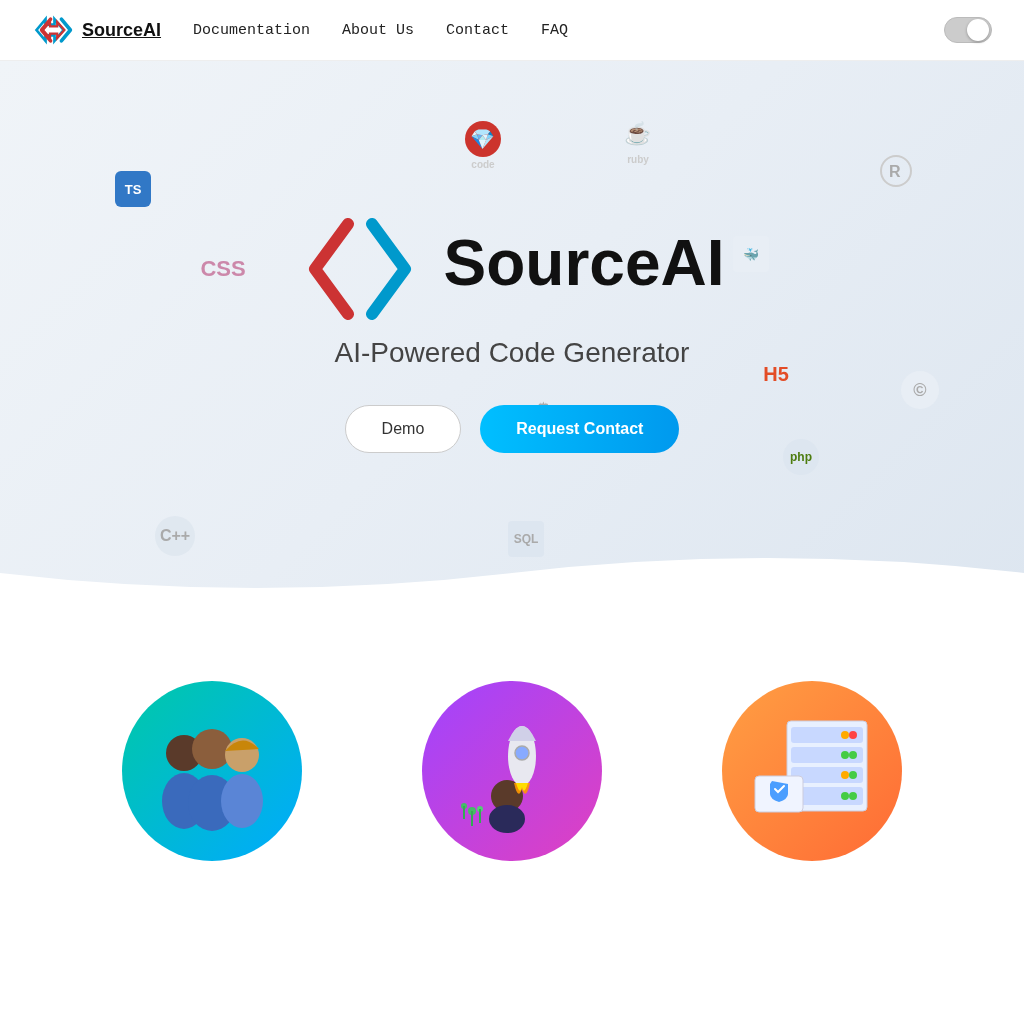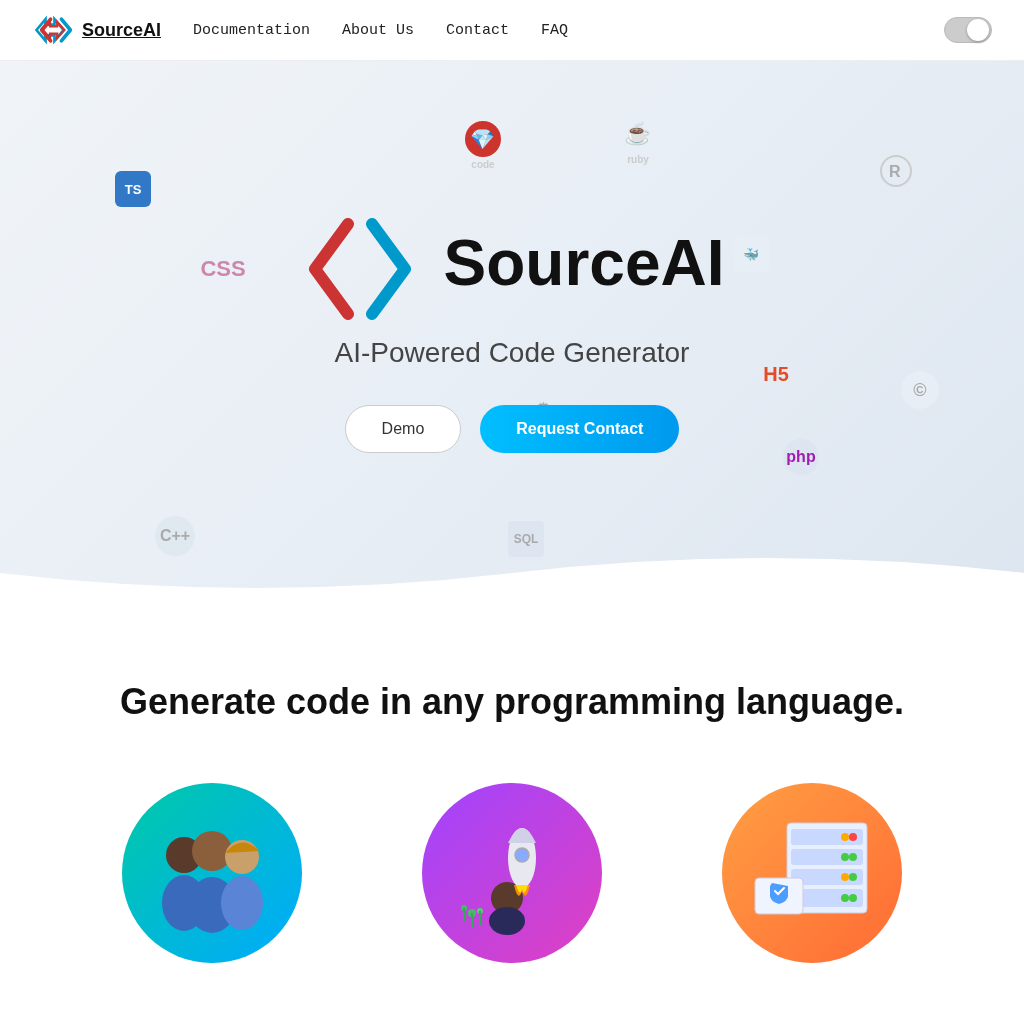--- a/index.html
+++ b/index.html
@@ -280,21 +280,21 @@
     <div class="lang-icon html5-icon">
       <div class="lang-icon-box" style="font-size:20px; color:#e34c26;">H5</div>
     </div>
     <div class="lang-icon c-icon">
       <div class="lang-icon-box" style="font-size:18px; color:#aaa; font-weight:700; background:#e8eef5; border-radius:50%; width:38px; height:38px;">©</div>
     </div>
     <div class="lang-icon scala-icon">
       <div class="lang-icon-box" style="color:#aaa; font-size:12px;">⚖ Scala</div>
     </div>
     <div class="lang-icon php-icon">
-      <div class="lang-icon-box" style="font-size:16px; color:#a21caf; background:#dde6f0; border-radius:20px; padding:4px 8px; white-space:nowrap;">php</div>
+      <div class="lang-icon-box" style="font-size:12px; color:#4d7c0f; background:#dde6f0; border-radius:20px; padding:4px 8px; white-space:nowrap;">php</div>
     </div>
     <div class="lang-icon cpp-icon">
       <div class="lang-icon-box" style="font-size:16px; color:#aaa; background:#e0e8f0; border-radius:50%; width:40px;height:40px;">C++</div>
     </div>
     <div class="lang-icon sql-icon">
       <div class="lang-icon-box" style="color:#aaa; font-size:12px; background:#dde6f0; border-radius:4px; padding:2px 4px;">SQL</div>
     </div>
   </div>
 
   <div class="hero-content">
@@ -312,21 +312,20 @@
       <button class="btn-access">Request Contact</button>
     </div>
   </div>
 
   <svg class="hero-wave" viewBox="0 0 1024 60" preserveAspectRatio="none" xmlns="http://www.w3.org/2000/svg">
     <path d="M0,30 Q256,60 512,30 T1024,30 L1024,60 L0,60 Z" fill="#ffffff"></path>
   </svg>
 </section>
 
 <section class="features-section">
-  <h2 class="features-title">Generate code in any programming language.</h2>
   <div class="features-grid">
 
     <div class="feature-card">
       <div class="feature-circle circle-team">
         <svg width="140" height="120" viewBox="0 0 140 120" xmlns="http://www.w3.org/2000/svg">
 
           <circle cx="42" cy="42" r="18" fill="#5a3a2a"></circle>
           <ellipse cx="42" cy="90" rx="22" ry="28" fill="#3a6abc"></ellipse>
 
           <circle cx="70" cy="38" r="20" fill="#8b5e3c"></circle>

